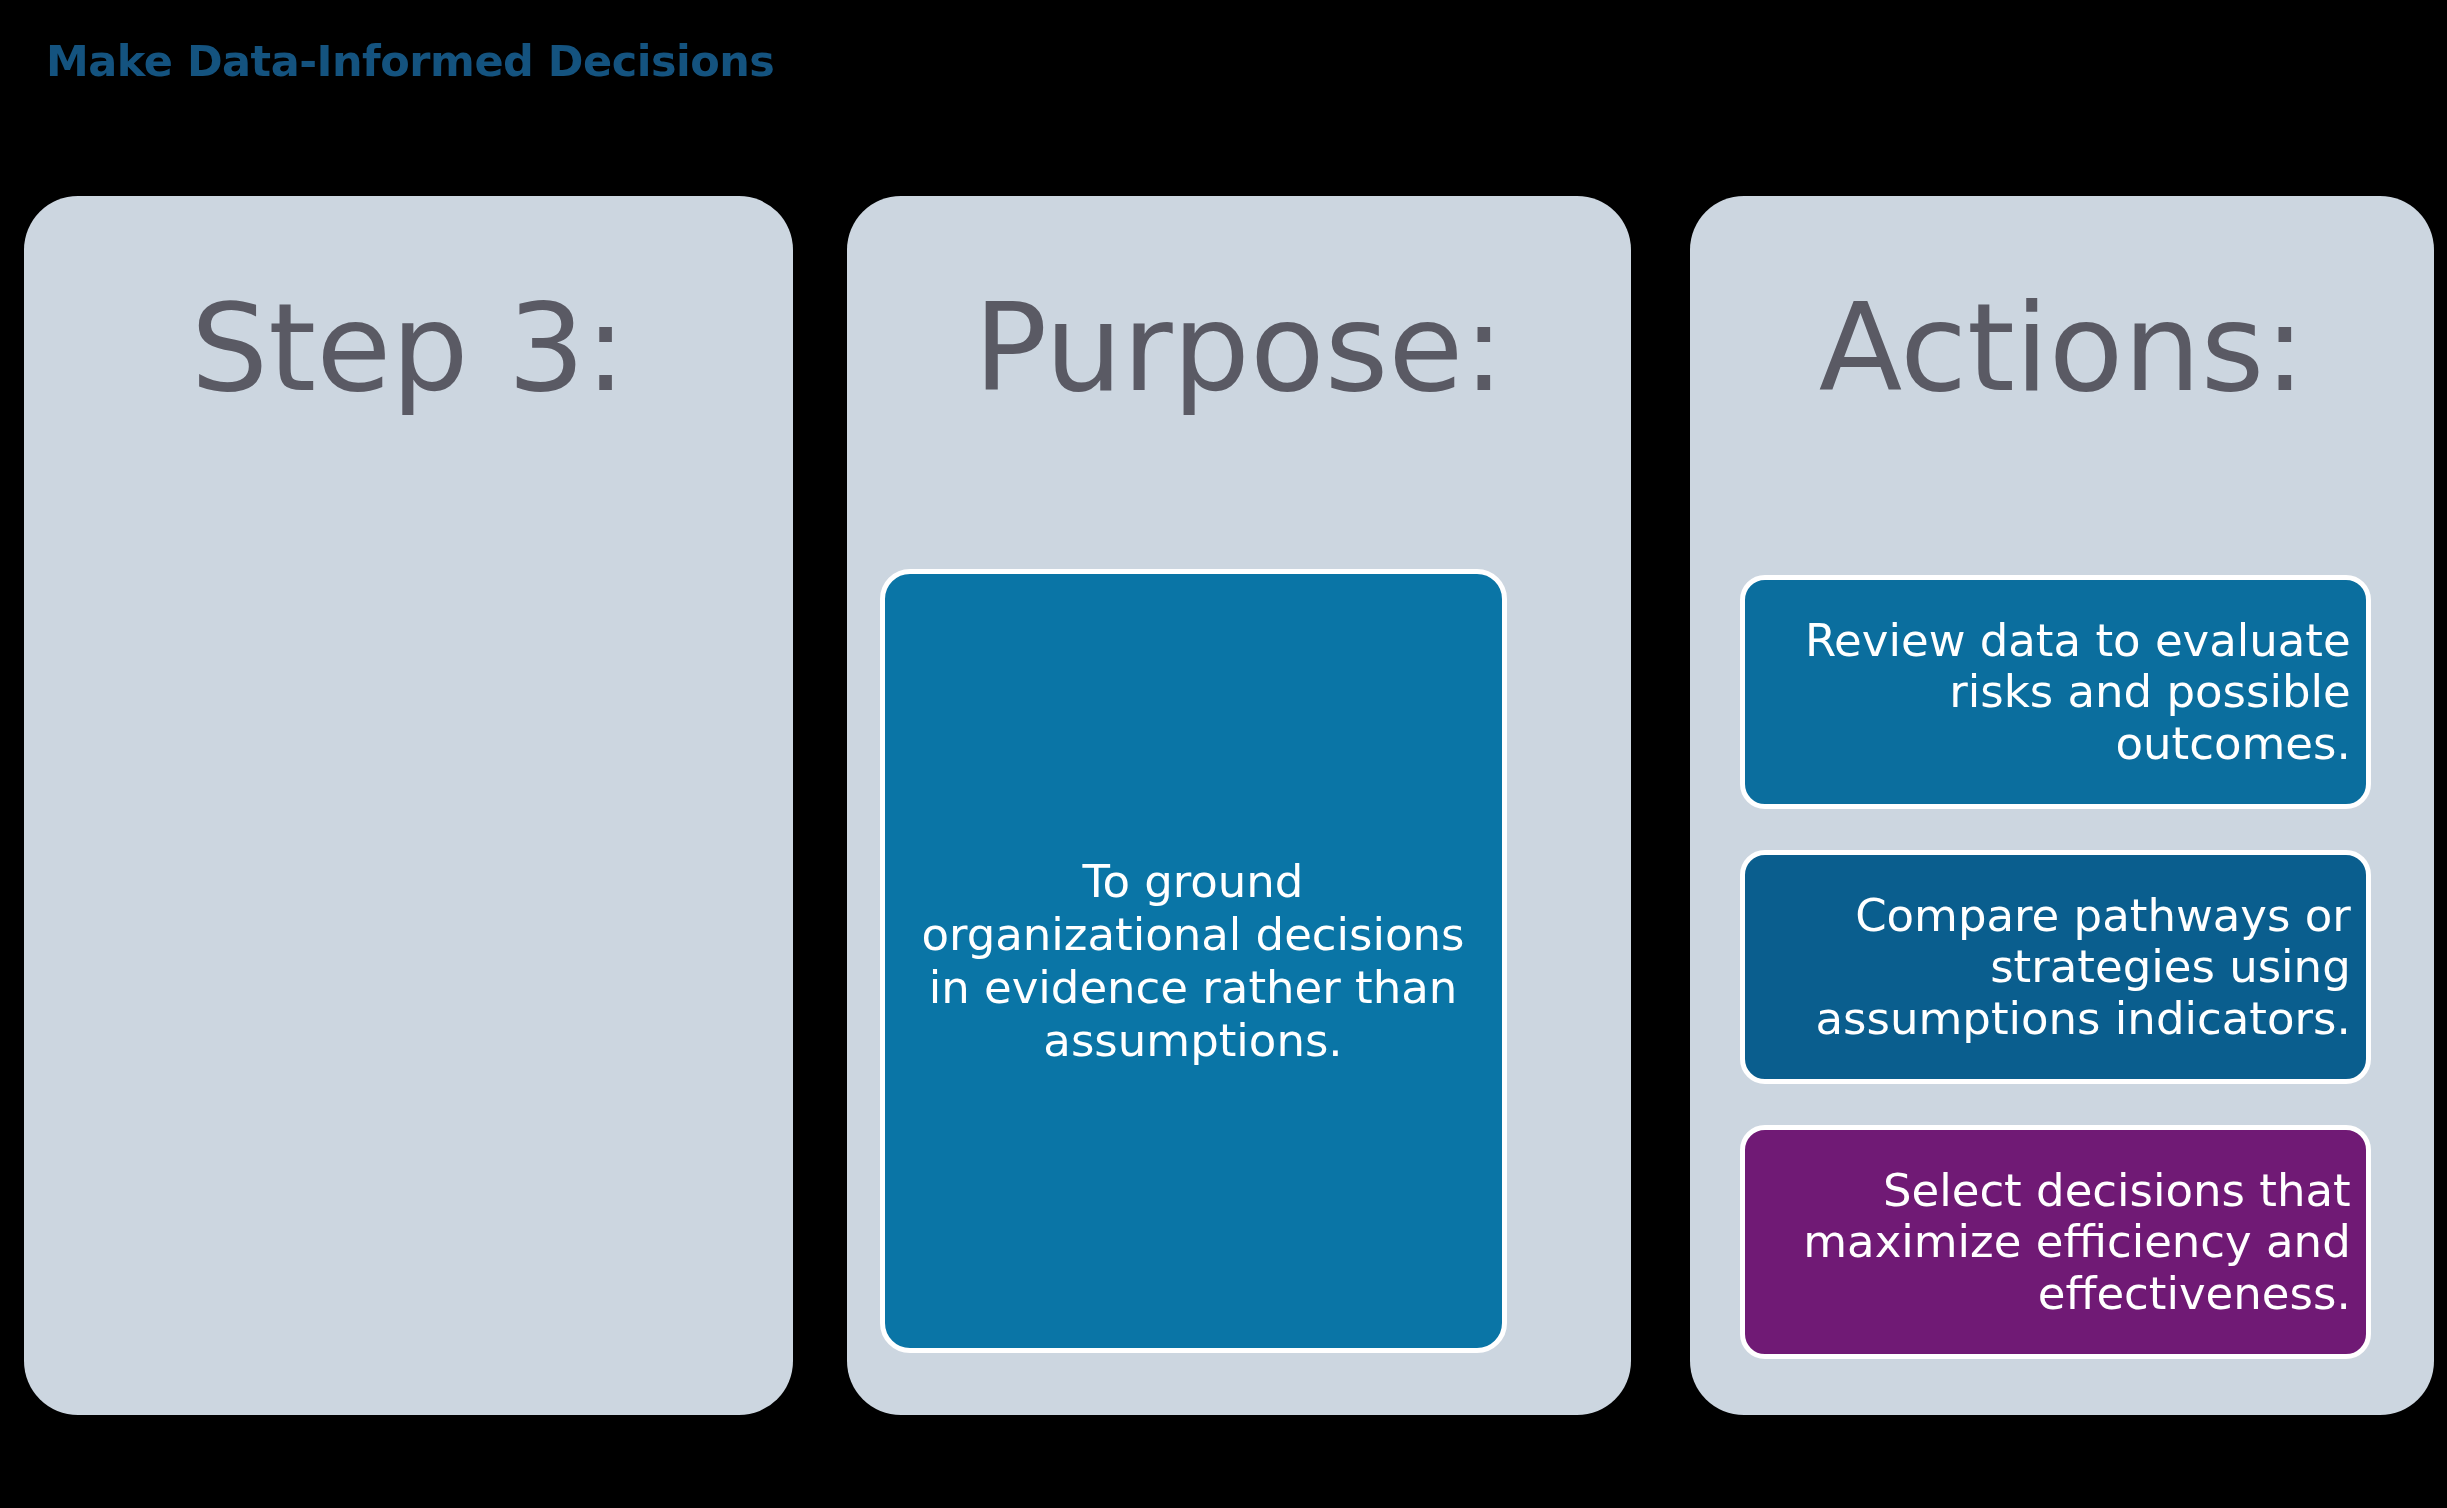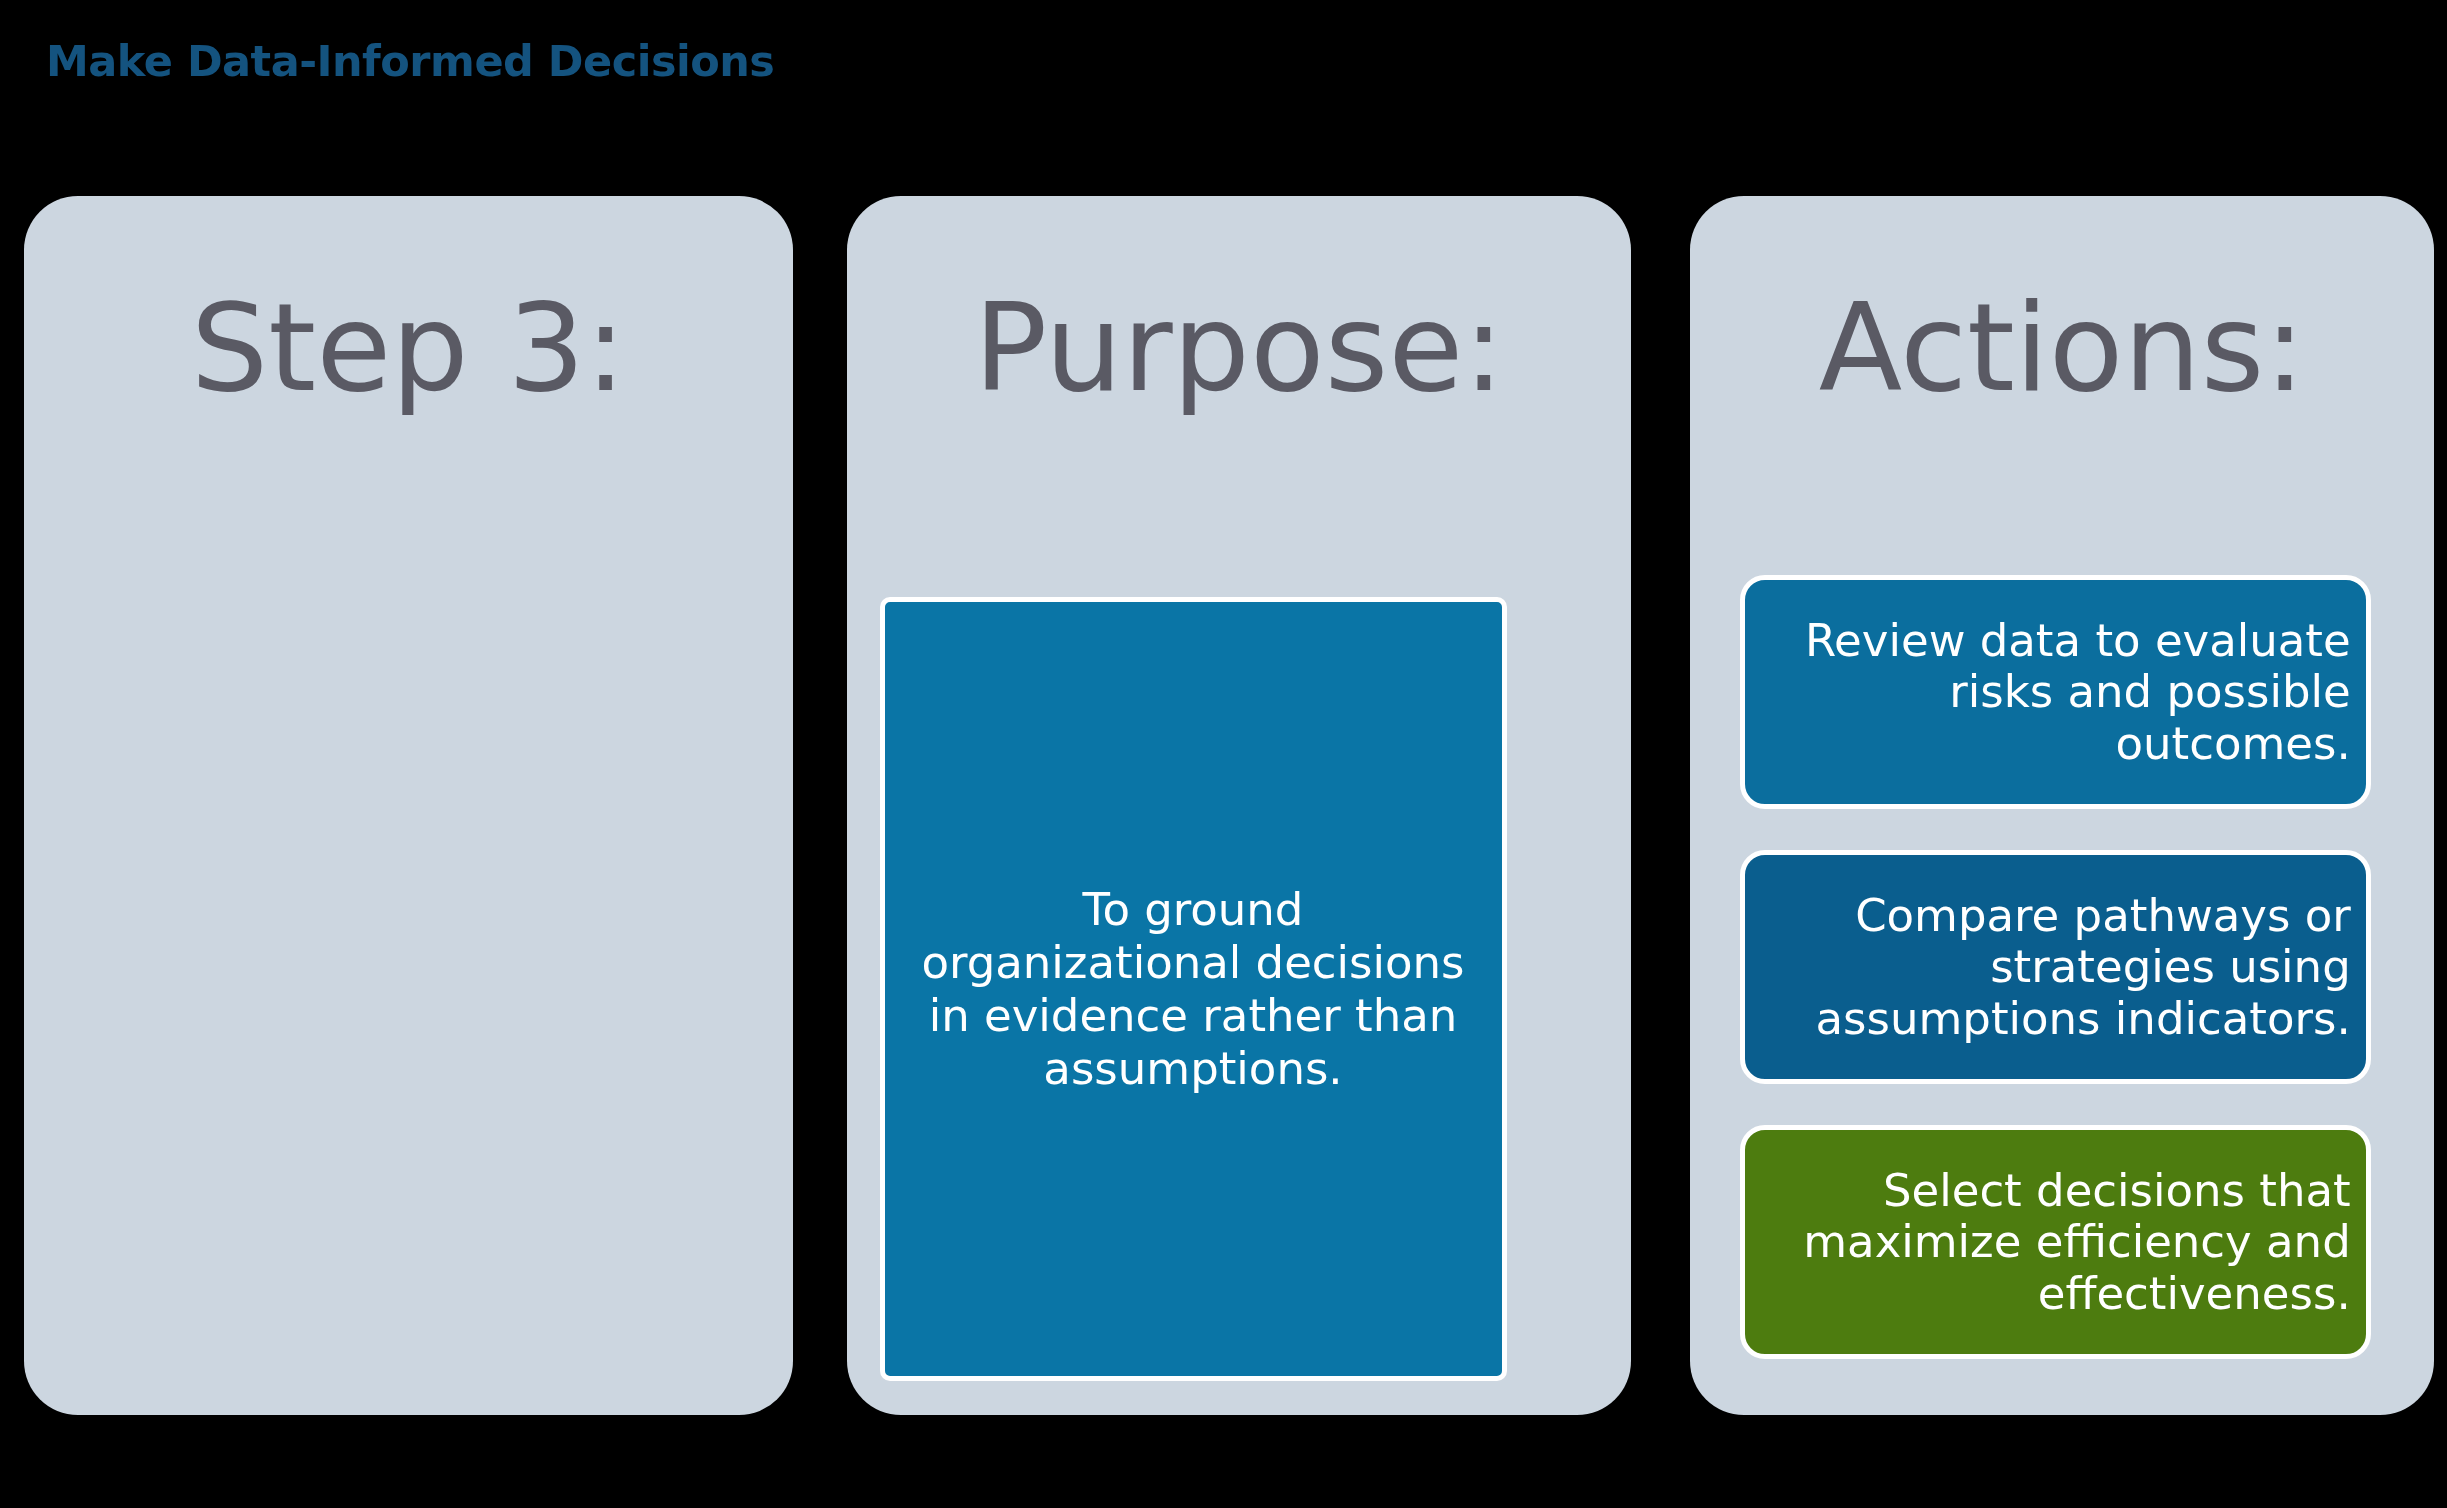--- a/index.html
+++ b/index.html
@@ -65,27 +65,26 @@
 
   
   #purpose-box {
     position: absolute;
     left: 32.5px;
     top: 373px;
     width: 627px;
     height: 784px;
     background: #0a75a6;
     border: 5.7px solid #ffffff;
-    border-radius: 10px;
+    border-radius: 30px;
     box-sizing: border-box;
     display: flex;
     align-items: center;
     justify-content: center;
     padding: 0 32.5px;
-    margin-top: 28px;
   }
   #purpose-text {
     color: #ffffff;
     font-family: "DejaVu Sans", sans-serif;
     font-size: 45px;
     line-height: 1.18;
     text-align: center;
   }
 
   
@@ -104,21 +103,21 @@
   }
   .action-text {
     color: #ffffff;
     font-family: "DejaVu Sans", sans-serif;
     font-size: 45px;
     line-height: 1.14;
     text-align: right;
   }
   #action-box-0 { top: 379px; background: #0b6e9e; }
   #action-box-1 { top: 654px; background: #0a5e8e; }
-  #action-box-2 { top: 929px; background: #4d7c0f; }
+  #action-box-2 { top: 929px; background: #701a75; }
 </style>
 </head>
 <body>
 
 <div>
   <div id="slide-title">Make Data-Informed Decisions</div>
 </div>
 
 <div id="card-row">
 

